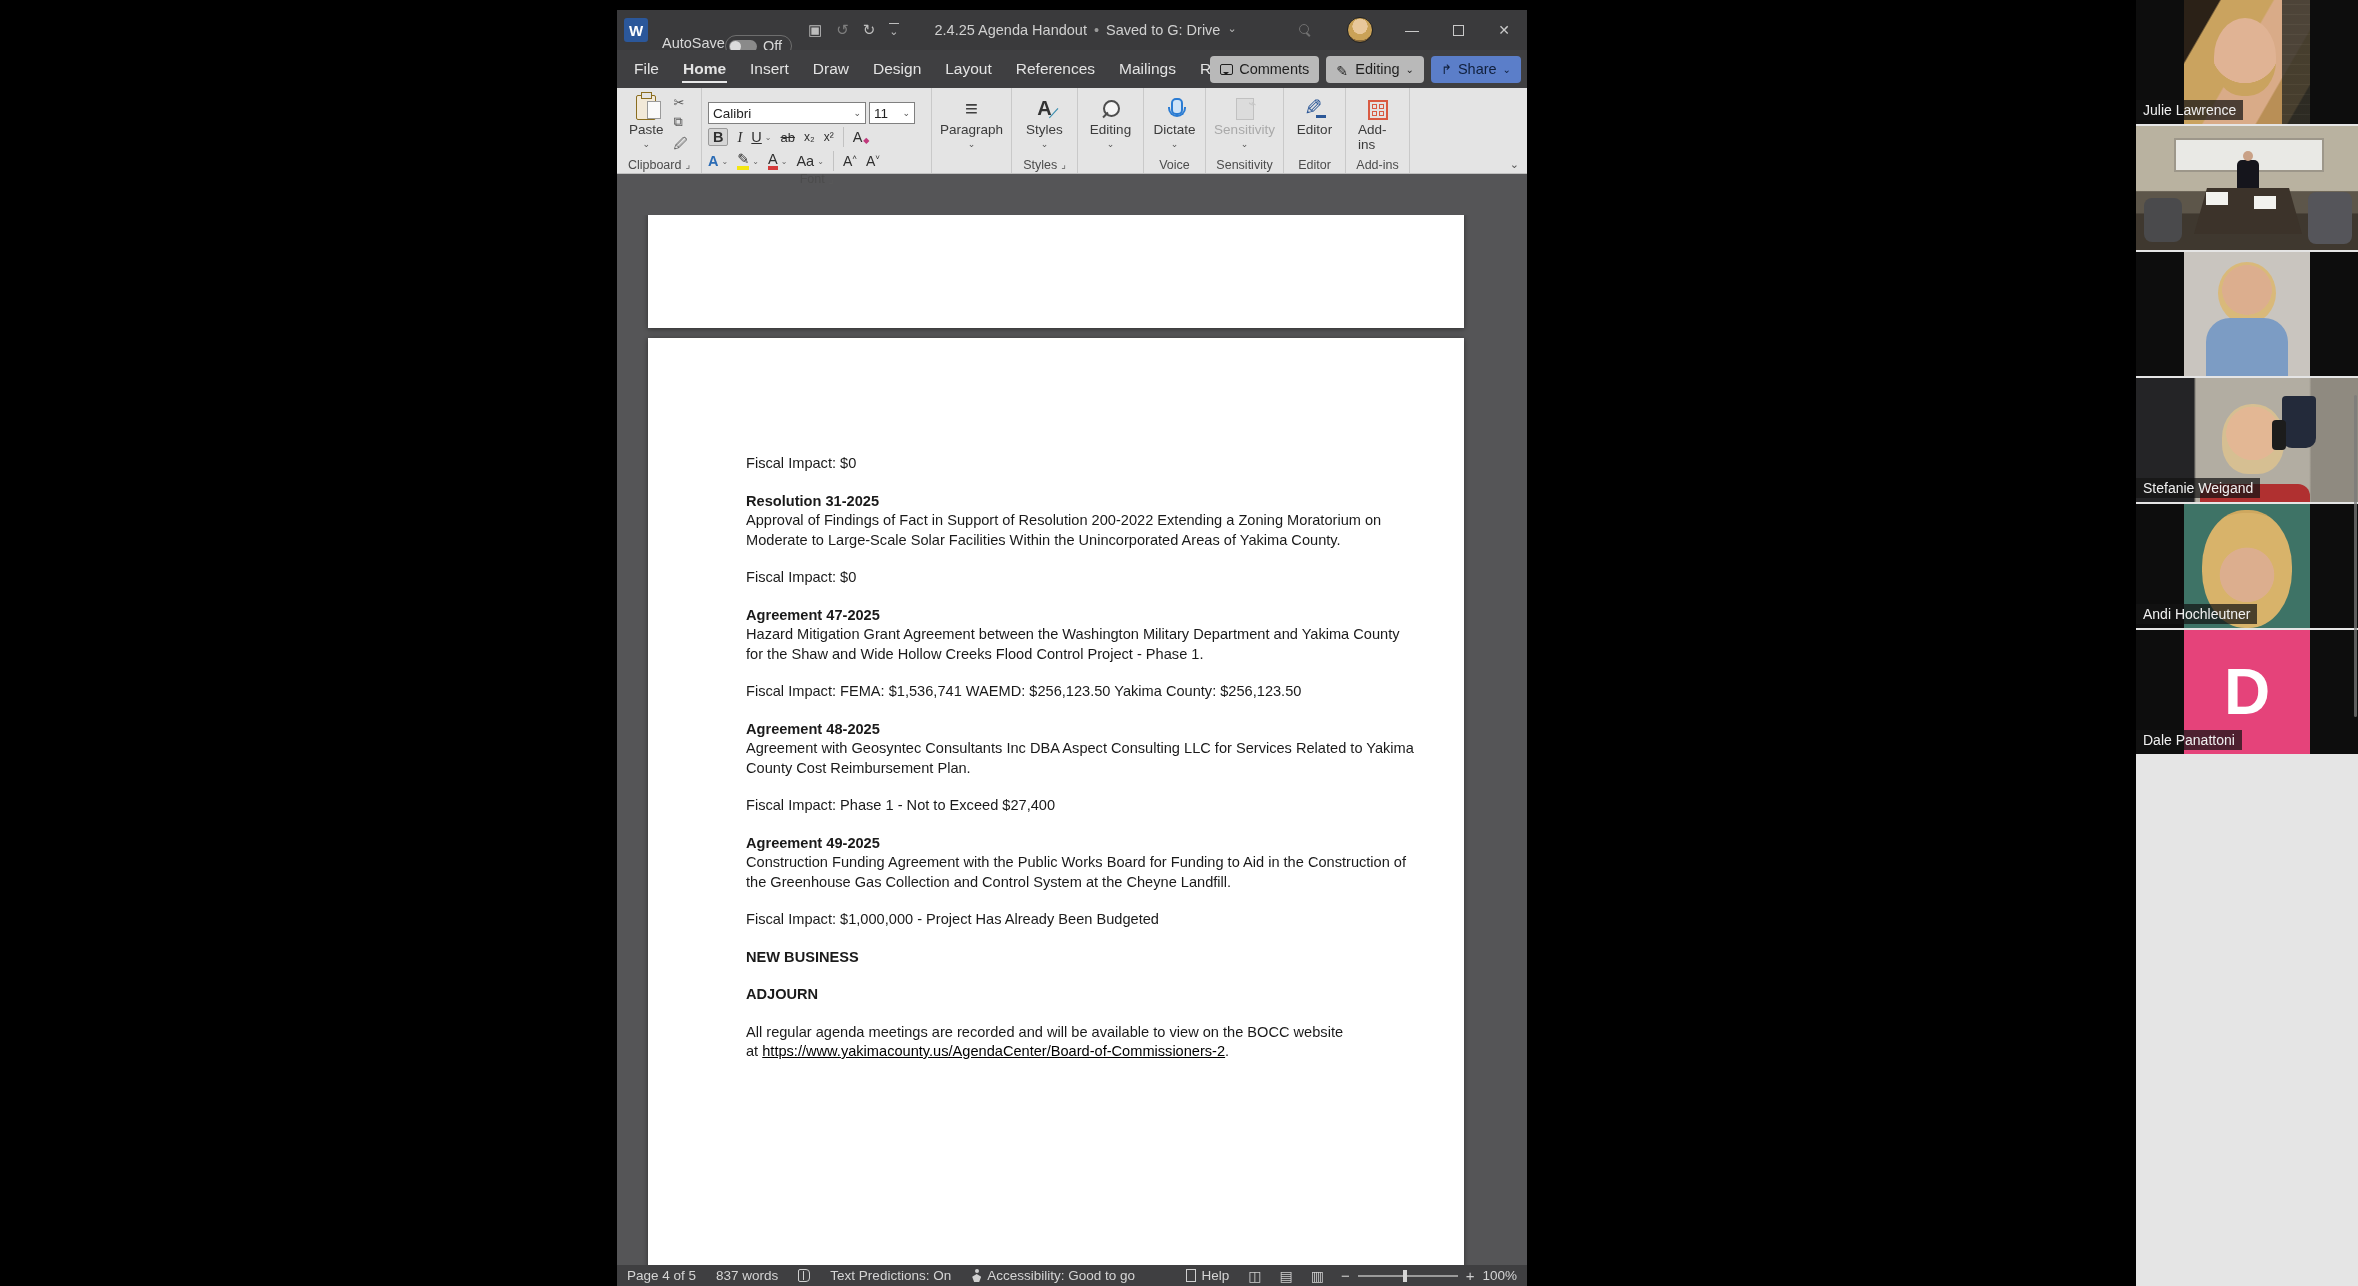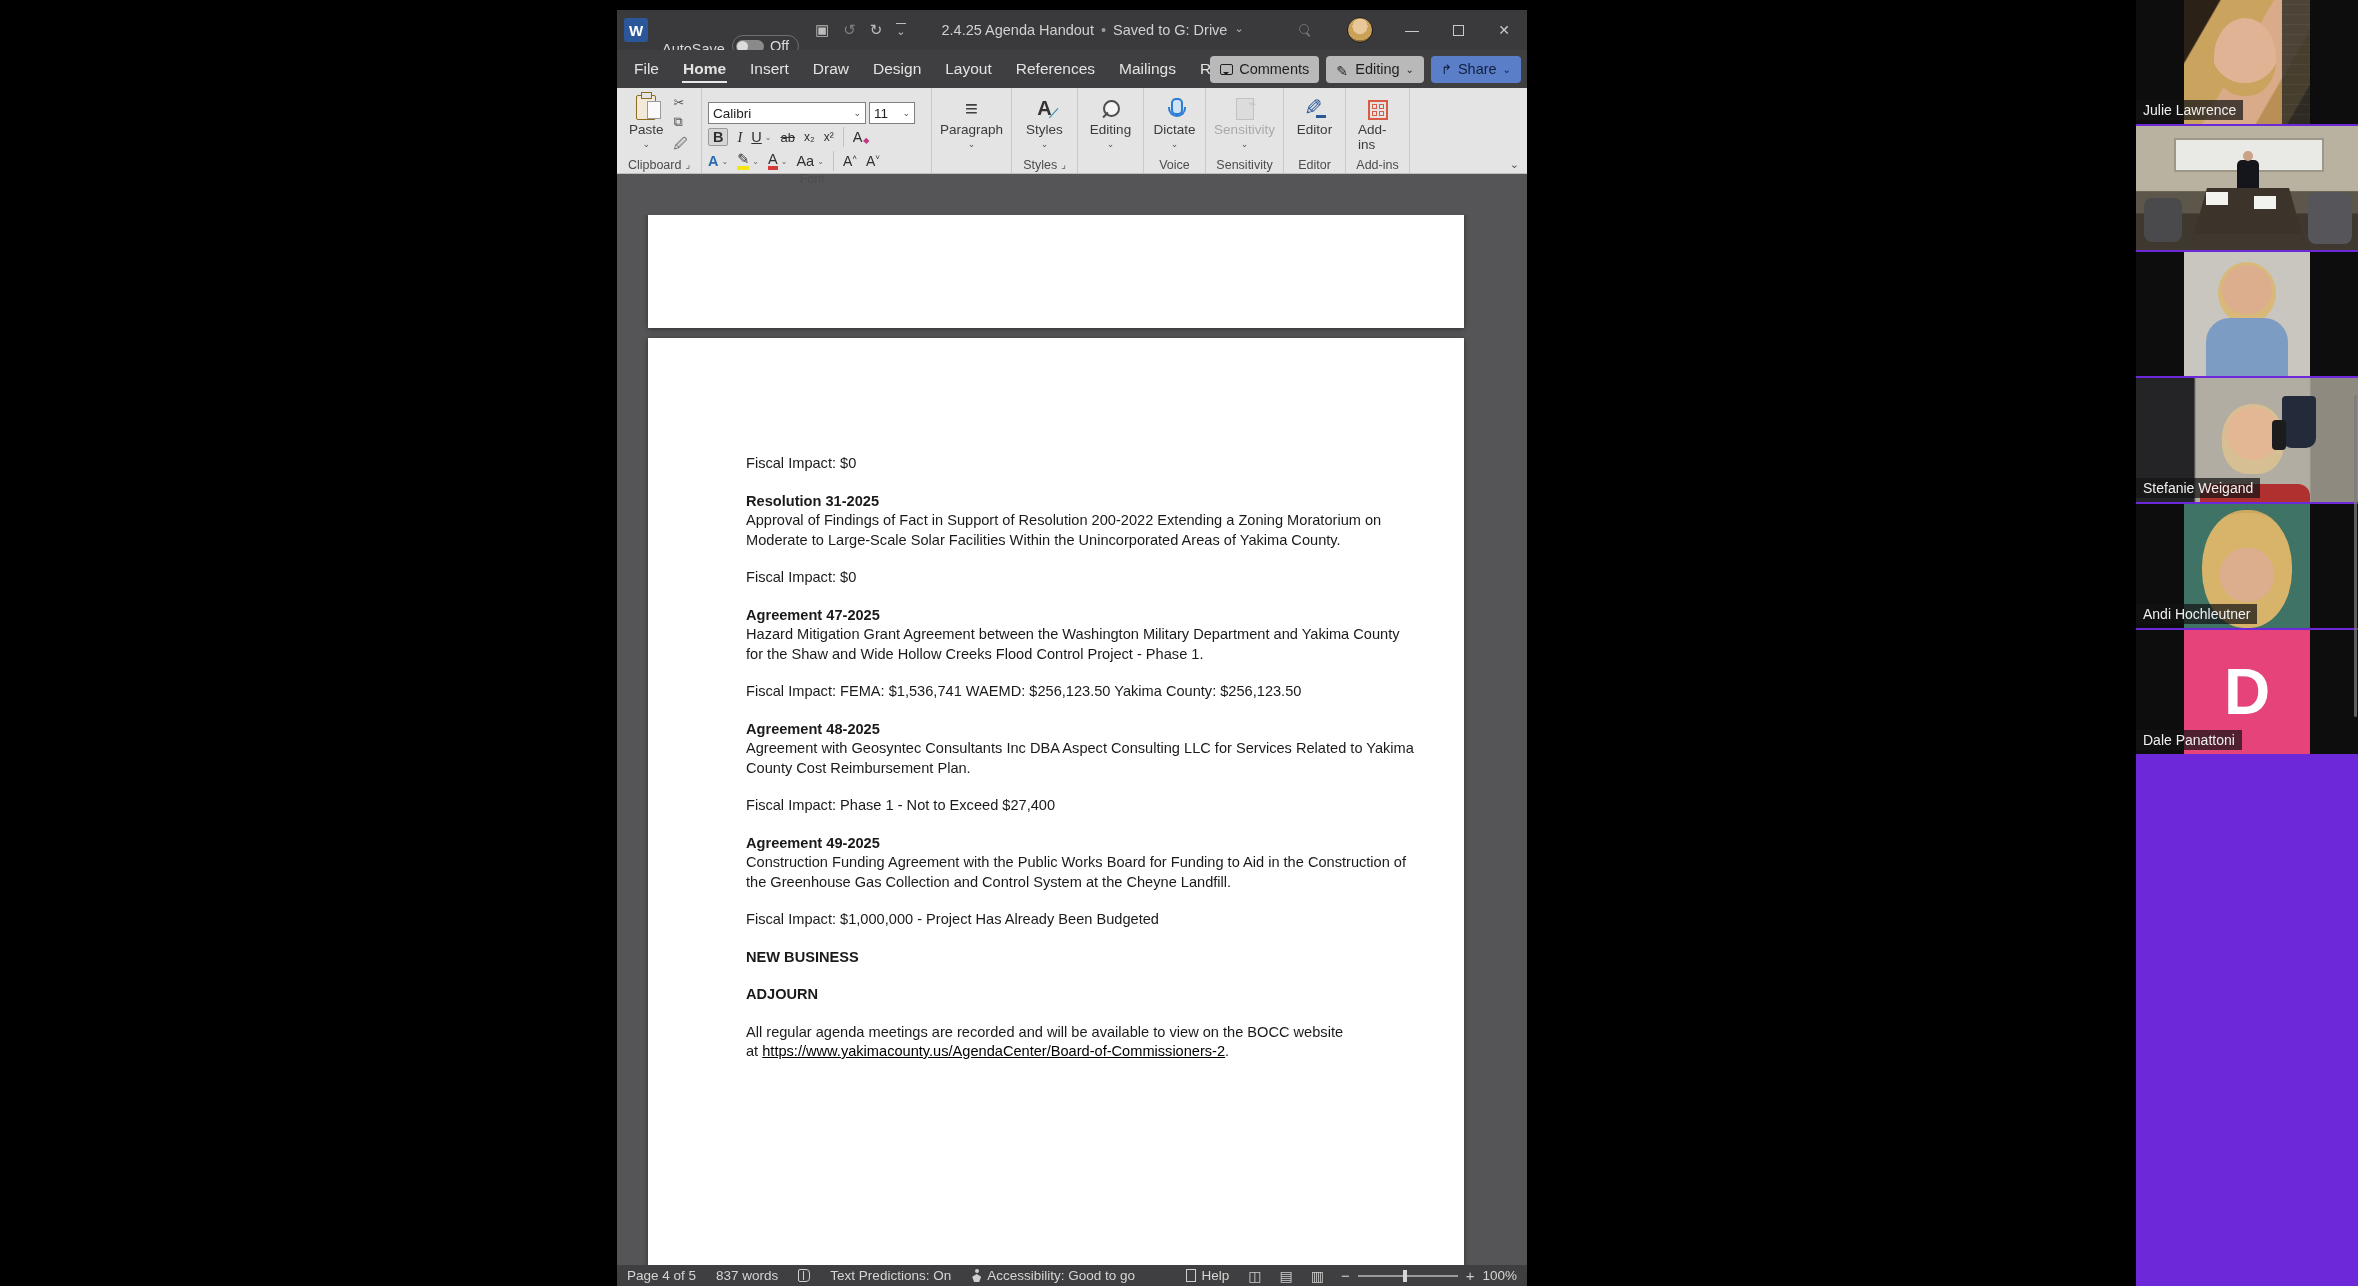--- a/index.html
+++ b/index.html
@@ -8,21 +8,21 @@
 
   
   .word-window { position:absolute; left:617px; top:10px; width:910px; height:1276px;
                  background:#555557; box-shadow:0 0 18px rgba(0,0,0,.8); }
 
   
   .titlebar { position:absolute; left:0; top:0; width:100%; height:40px; background:#3a3a3c;
               display:flex; align-items:center; color:#d8d8d8; font-size:14.5px; }
   .word-logo { width:24px; height:24px; margin-left:7px; background:#2b579a; border-radius:3px;
                color:#fff; font-weight:bold; font-size:15px; display:flex; align-items:center; justify-content:center; }
-  .autosave-wrap { display:flex; align-items:flex-end; gap:7px; margin-left:14px;margin-top:32px; }
+  .autosave-wrap { display:flex; align-items:flex-start; margin-left:14px;margin-top:32px; }
   .toggle-group { display:flex; align-items:center; gap:6px; border:1px solid #6e6e6e; border-radius:11px; padding:2px 9px 2px 3px; }
   .toggle-track { width:28px; height:13px; background:#8a8a8a; border-radius:7px; position:relative; }
   .toggle-knob { position:absolute; left:1px; top:1px; width:11px; height:11px; background:#dcdcdc; border-radius:50%; }
   .qat { display:flex; align-items:center; gap:14px; margin-left:16px; color:#bdbdbd; font-size:15px; }
   .qat .dim { color:#7e7e7e; }
   .qat-chevron { font-size:11px; border-top:1px solid #bdbdbd; padding-top:1px; }
   .doc-title { margin-left:36px; white-space:nowrap; color:#d0d0d0; display:flex; gap:7px; }
   .doc-title .sep { color:#9a9a9a; }
   .doc-title .chev { font-size:11px; color:#b5b5b5; }
   .titlebar-right { margin-left:auto; display:flex; align-items:center; }
@@ -140,21 +140,21 @@
                     clip-path:polygon(50% 0, 100% 35%, 78% 100%, 22% 100%, 0 35%); }
   .i-pagefocus { width:10px; height:13px; border:1.3px solid #cfcfcf; }
   .view-ic { font-size:14px; padding:0 9px; color:#cfcfcf; }
   .zoomctl { display:flex; align-items:center; gap:8px; padding:0 8px; }
   .zoom-track { width:100px; height:2px; background:#9a9a9a; position:relative; }
   .zoom-thumb { position:absolute; left:45px; top:-5px; width:4px; height:12px; background:#d5d5d5; }
   .zoom-pm { font-size:15px; color:#cfcfcf; }
   .zoom-pct { padding-right:10px; }
 
   
-  .video-strip { position:absolute; left:2136px; top:0; width:222px; height:1286px; background:#6d28d9; }
+  .video-strip { position:absolute; left:2136px; top:0; width:222px; height:1286px; background:#e5e5e5; }
   .vtile { position:relative; width:222px; height:124px; margin-bottom:2px; background:#0d0d0d; overflow:hidden; }
   .vname { position:absolute; left:0; bottom:4px; background:rgba(20,20,20,.72); color:#f0f0f0;
            font-size:14px; padding:2px 7px; white-space:nowrap; }
   .pillar { position:absolute; left:48px; top:0; width:126px; height:124px; }
   
   .art-julie { background:linear-gradient(120deg, #2b2117 0 18%, #caa35f 19% 45%, #d9ab88 46% 72%, #b98f56 73% 88%, #3a2e20 89%); }
   .art-julie:before { content:""; position:absolute; left:30px; top:18px; width:62px; height:78px; border-radius:50% 50% 45% 45%;
                       background:radial-gradient(circle at 50% 40%, #e0b394 0 60%, #caa35f 61%); }
   .art-julie:after { content:""; position:absolute; right:0; top:0; width:28px; height:124px;
                      background:repeating-linear-gradient(0deg, #2a2a24 0 9px, #35352e 9px 10px); opacity:.8; }

